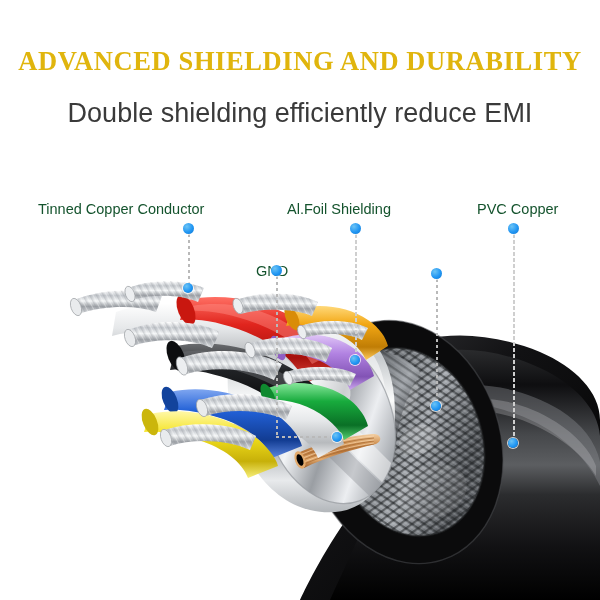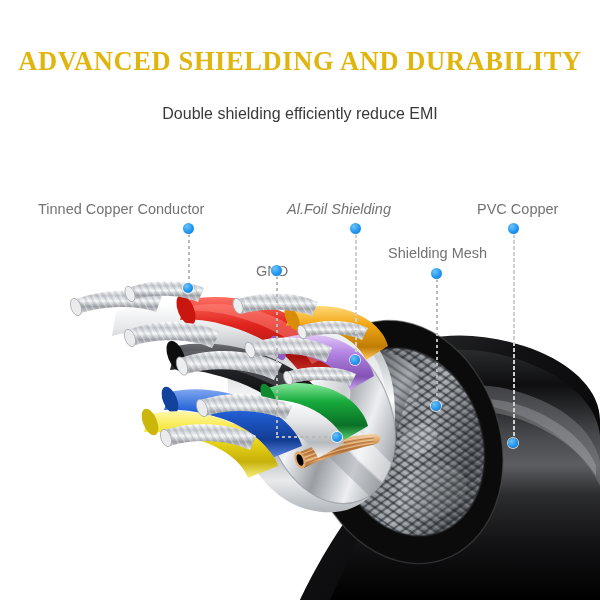--- a/index.html
+++ b/index.html
@@ -12,26 +12,26 @@
 
   
   .title{
     position:absolute;left:0;top:46px;width:600px;text-align:center;
     font-family:"Liberation Serif", serif;
     font-weight:bold;font-size:26.5px;letter-spacing:0.6px;
     color:#e0b50d;white-space:nowrap;
   }
   .subtitle{
     position:absolute;left:0;top:98px;width:600px;text-align:center;
-    font-size:16px;line-height:31px;color:#3a3a3a;font-weight:400;
+    font-size:27px;line-height:31px;color:#3a3a3a;font-weight:400;
   }
 
   
   .label{
-    position:absolute;font-size:14.5px;color:#737373;white-space:nowrap;
+    position:absolute;font-size:14.5px;color:#14532d;white-space:nowrap;
     font-weight:400;
   }
   .leader{position:absolute;}
   .leader .stem{
     position:absolute;left:0;top:0;width:1.6px;
     background-image:linear-gradient(to bottom,#b9b9b9 0 3px,rgba(0,0,0,0) 3px 6px);
     background-size:1.6px 6px;
     background-repeat:repeat-y;
   }
   .leader .stem.solidish{
@@ -392,28 +392,27 @@
   <div class="dot small" style="left:183px;top:283px;"></div>
 
   <div class="label" style="left:256px;top:243px;margin-top:20px;">GND</div>
   <div class="leader" style="left:276px;top:270px;">
     <div class="stem" style="height:167px;"></div>
     <div class="stem-h" style="left:0;top:166px;width:61px;"></div>
   </div>
   <div class="dot" style="left:271px;top:265px;"></div>
   <div class="dot small" style="left:332px;top:432px;"></div>
 
-  <div class="label" style="left:287px;top:201px;font-style:italic;">Al.Foil Shielding</div>
+  <div class="label" style="left:287px;top:201px;">Al.Foil Shielding</div>
   <div class="leader" style="left:355px;top:228px;">
     <div class="stem solidish" style="height:132px;"></div>
   </div>
   <div class="dot" style="left:350px;top:223px;"></div>
   <div class="dot small" style="left:350px;top:355px;"></div>
 
-  <div class="label" style="left:388px;top:245px;">Shielding Mesh</div>
   <div class="leader" style="left:436px;top:273px;">
     <div class="stem" style="height:133px;"></div>
   </div>
   <div class="dot" style="left:431px;top:268px;"></div>
   <div class="dot small" style="left:431px;top:401px;"></div>
 
   <div class="label" style="left:477px;top:201px;">PVC Copper</div>
   <div class="leader" style="left:513px;top:228px;">
     <div class="stem solidish" style="height:215px;"></div>
   </div>

